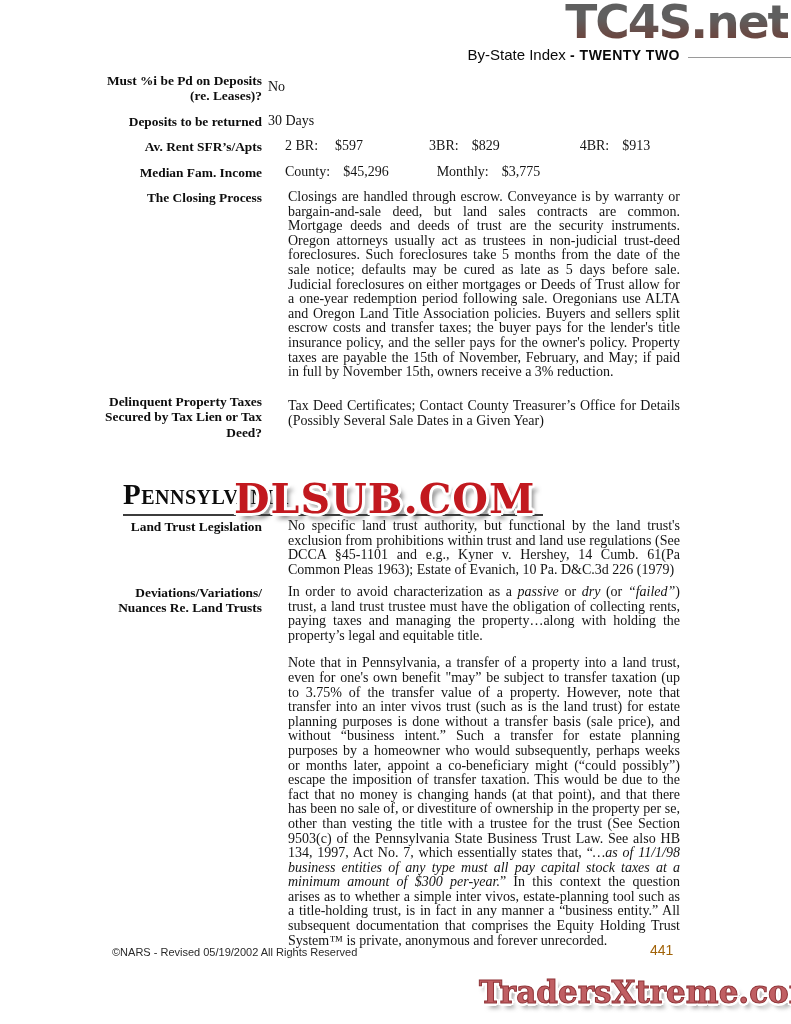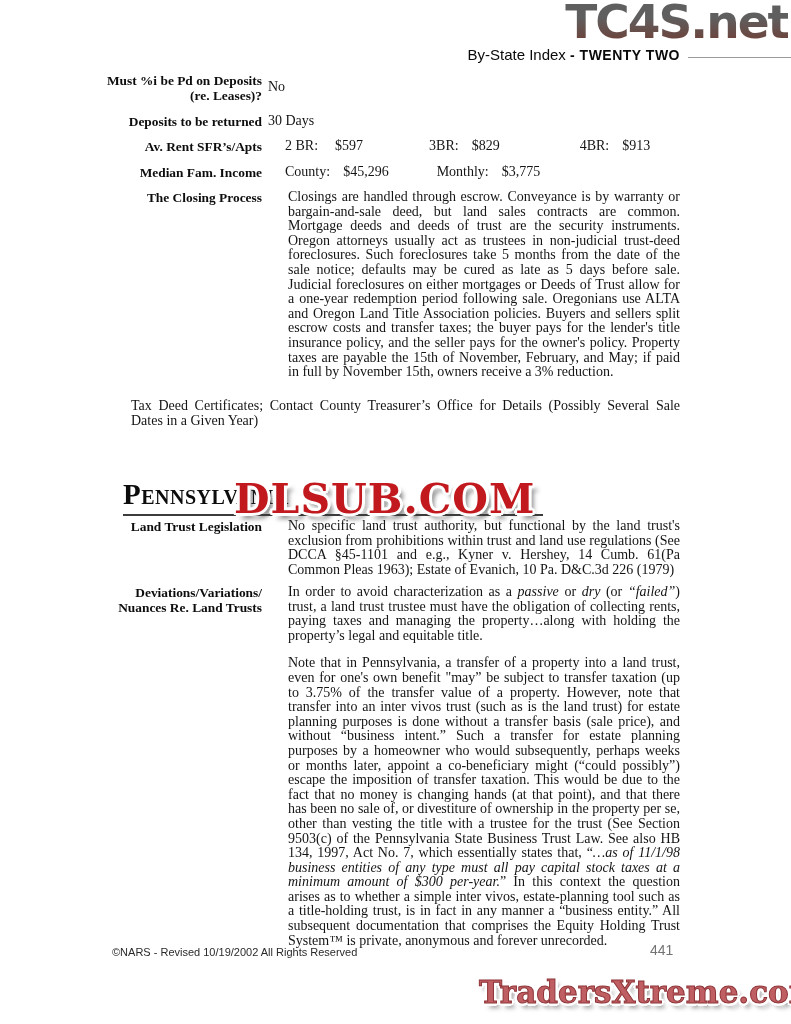--- a/index.html
+++ b/index.html
@@ -61,21 +61,21 @@
     letter-spacing:0px; color:var(--banner_red);
     -webkit-text-stroke:1px #8e3337;
     text-shadow:
       -2px -2px 0 #fff, 2px -2px 0 #fff, -2px 2px 0 #fff, 2px 2px 0 #fff,
       0 -3px 0 #fff, 0 3px 0 #fff, -3px 0 0 #fff, 3px 0 0 #fff,
       4px 5px 4px rgba(90,90,90,0.6);
   }
 
   
   .footer-copyright { position:absolute; left:112px; top:946px; font-family:"Liberation Sans", sans-serif; font-size:11px; color:#2a2a2a; }
-  .page-number { position:absolute; left:650px; top:942px; font-family:"Liberation Sans", sans-serif; font-size:14px; color:#737373; }
+  .page-number { position:absolute; left:650px; top:942px; font-family:"Liberation Sans", sans-serif; font-size:14px; color:#a16207; }
 </style>
 </head>
 <body>
 
 <div class="page">
 
   <div class="tc4s-logo">TC4S.net</div>
 
   <div class="header"><span>By-State Index </span><span class="emph">- TWENTY TWO</span></div>
   <div class="header-rule"></div>
@@ -121,20 +121,21 @@
         </span>
     </div>
   </div>
 
   <div class="row" style="top:190px">
     <div class="lbl">The Closing Process</div>
     <div class="val para">Closings are handled through escrow. Conveyance is by warranty or bargain-and-sale deed, but land sales contracts are common. Mortgage deeds and deeds of trust are the security instruments. Oregon attorneys usually act as trustees in non-judicial trust-deed foreclosures. Such foreclosures take 5 months from the date of the sale notice; defaults may be cured as late as 5 days before sale. Judicial foreclosures on either mortgages or Deeds of Trust allow for a one-year redemption period following sale. Oregonians use ALTA and Oregon Land Title Association policies. Buyers and sellers split escrow costs and transfer taxes; the buyer pays for the lender's title insurance policy, and the seller pays for the owner's policy. Property taxes are payable the 15th of November, February, and May; if paid in full by November 15th, owners receive a 3% reduction.</div>
   </div>
 
   <div class="row" style="top:394px">
+    <div class="lbl">Delinquent Property Taxes Secured by Tax Lien or Tax Deed?</div>
     <div class="val para voff2">Tax Deed Certificates; Contact County Treasurer’s Office for Details (Possibly Several Sale Dates in a Given Year)</div>
   </div>
 
   <div class="state-heading">Pennsylvania</div>
   <div class="heading-rule"></div>
 
   <div class="row" style="top:519px">
     <div class="lbl">Land Trust Legislation</div>
     <div class="val para">No specific land trust authority, but functional by the land trust's exclusion from prohibitions within trust and land use regulations (See DCCA §45-1101 and e.g., Kyner v. Hershey, 14 Cumb. 61(Pa Common Pleas 1963); Estate of Evanich, 10 Pa. D&amp;C.3d 226 (1979)</div>
   </div>
@@ -142,18 +143,18 @@
   <div class="row" style="top:585px">
     <div class="lbl">Deviations/Variations/ Nuances Re. Land Trusts</div>
     <div class="val para">
       <p><span>In order to avoid characterization as a </span><span class="it">passive</span><span> or </span><span class="it">dry</span><span> (or </span><span class="it">“failed”</span><span>) trust, a land trust trustee must have the obligation of collecting rents, paying taxes and managing the property…along with holding the property’s legal and equitable title.</span></p>
       <p><span>Note that in Pennsylvania, a transfer of a property into a land trust, even for one's own benefit "may” be subject to transfer taxation (up to 3.75% of the transfer value of a property. However, note that transfer into an inter vivos trust (such as is the land trust) for estate planning purposes is done without a transfer basis (sale price), and without “business intent.” Such a transfer for estate planning purposes by a homeowner who would subsequently, perhaps weeks or months later, appoint a co-beneficiary might (“could possibly”) escape the imposition of transfer taxation. This would be due to the fact that no money is changing hands (at that point), and that there has been no sale of, or divestiture of ownership in the property per se, other than vesting the title with a trustee for the trust (See Section 9503(c) of the Pennsylvania State Business Trust Law. See also HB 134, 1997, Act No. 7, which essentially states that, “</span><span class="it">…as of 11/1/98 business entities of any type must all pay capital stock taxes at a minimum amount of $300 per-year.</span><span>” In this context the question arises as to whether a simple inter vivos, estate-planning tool such as a title-holding trust, is in fact in any manner a “business entity.” All subsequent documentation that comprises the Equity Holding Trust System™ is private, anonymous and forever unrecorded.</span></p>
     </div>
   </div>
 
   <div class="wm-center">DLSUB.COM</div>
 
-  <div class="footer-copyright">©NARS - Revised 10/19/2002 All Rights Reserved</div>
+  <div class="footer-copyright">©NARS - Revised 05/19/2002 All Rights Reserved</div>
   <div class="page-number">441</div>
 
   <div class="wm-bottom">TradersXtreme.com</div>
 
 </div>
 
 </body></html>

